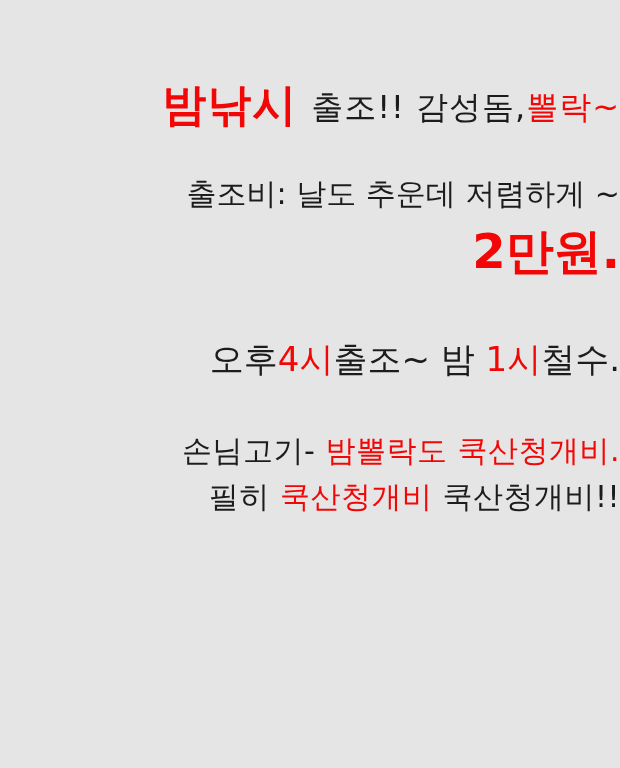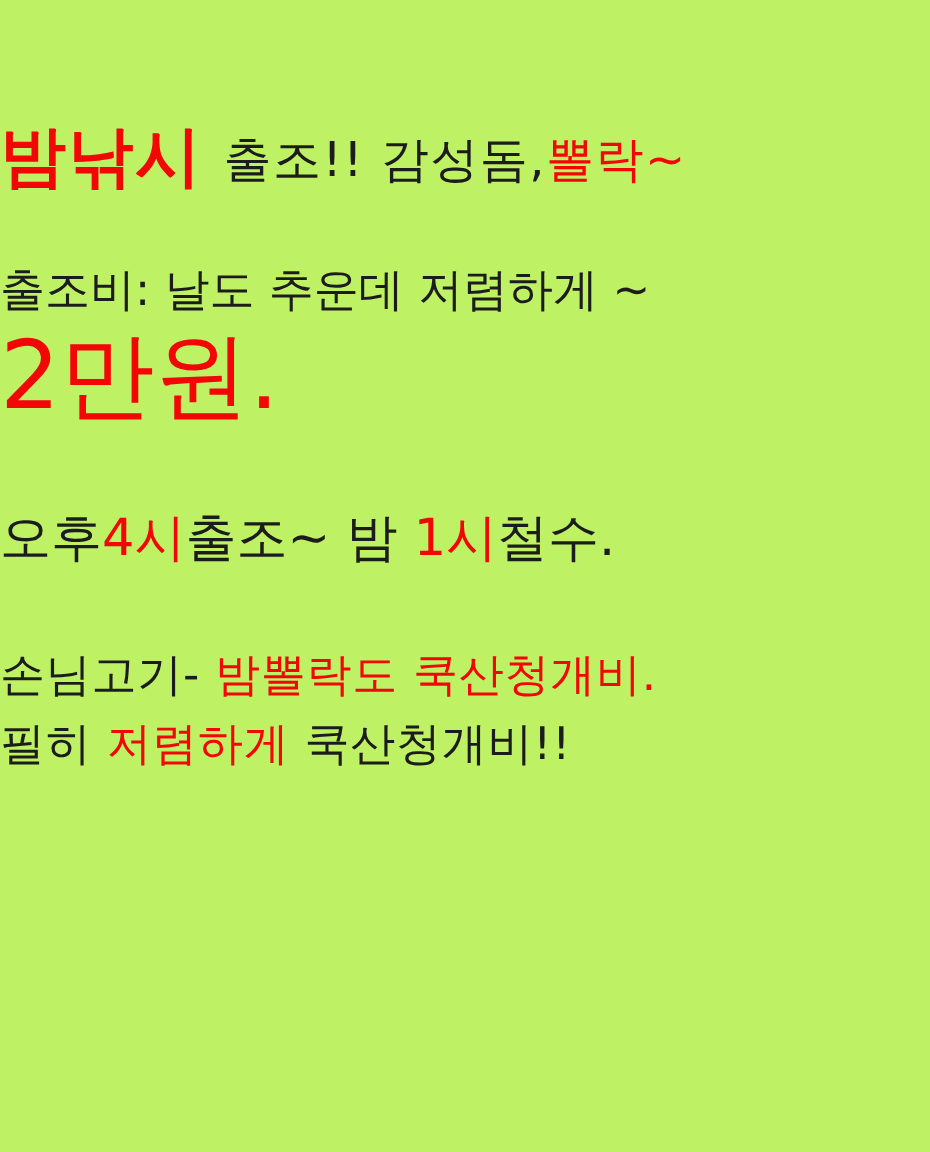--- a/index.html
+++ b/index.html
@@ -4,25 +4,25 @@
 <style>
   html, body {
     margin: 0;
     padding: 0;
     background: #ffffff;
   }
   .flyer {
     position: relative;
     width: 620px;
     height: 768px;
-    background: #bef264;
+    background: #e5e5e5;
     overflow: hidden;
     font-family: "DejaVu Sans", sans-serif;
     color: #1c1c1c;
-    text-align: left;
+    text-align: right;
     box-sizing: border-box;
   }
   .line { white-space: nowrap; }
   .red { color: #f20606; }
 
   
   .title-line {
     margin-top: 78px;
     height: 54px;
     line-height: 54px;
@@ -48,23 +48,23 @@
 
   
   .fee-label {
     margin-top: 40px;
     font-size: 30px;
     line-height: 44px;
     font-weight: 500;
   }
   .fee-price {
     margin-top: 6px;
-    font-size: 63px;
+    font-size: 48px;
     line-height: 58px;
-    font-weight: 400;
+    font-weight: 700;
   }
 
   
   .schedule {
     margin-top: 56px;
     font-size: 34px;
     line-height: 46px;
     font-weight: 500;
   }
 
@@ -94,17 +94,17 @@
 
   <div class="schedule line">
     <span>오후</span><span class="red">4시</span><span>출조~ 밤 </span><span class="red">1시</span><span>철수.</span>
   </div>
 
   <div class="target">
     <div class="line">
       <span>손님고기- </span><span class="red">밤뽈락도 쿡산청개비.</span>
     </div>
     <div class="line">
-      <span>필히 </span><span class="red">저렴하게</span><span> 쿡산청개비!!</span>
+      <span>필히 </span><span class="red">쿡산청개비</span><span> 쿡산청개비!!</span>
     </div>
   </div>
 
 </div>
 
 </body></html>

